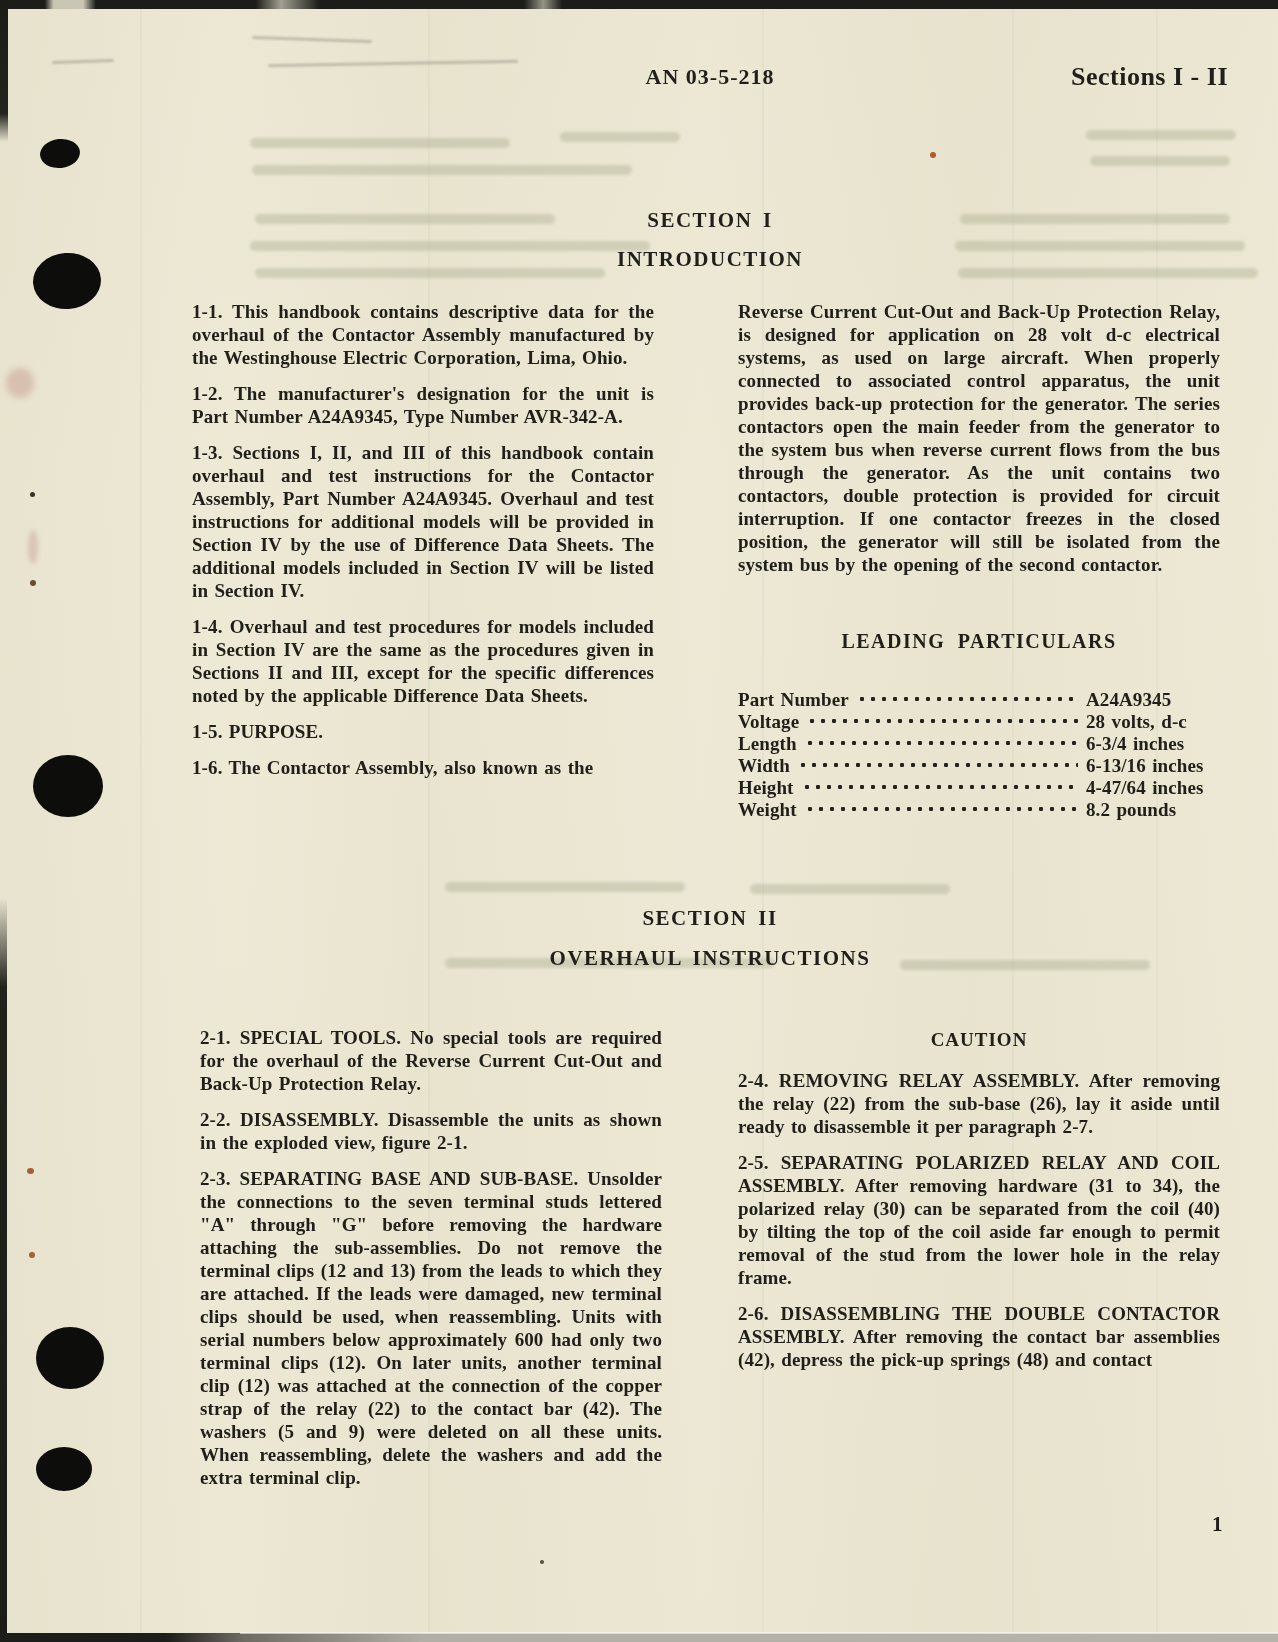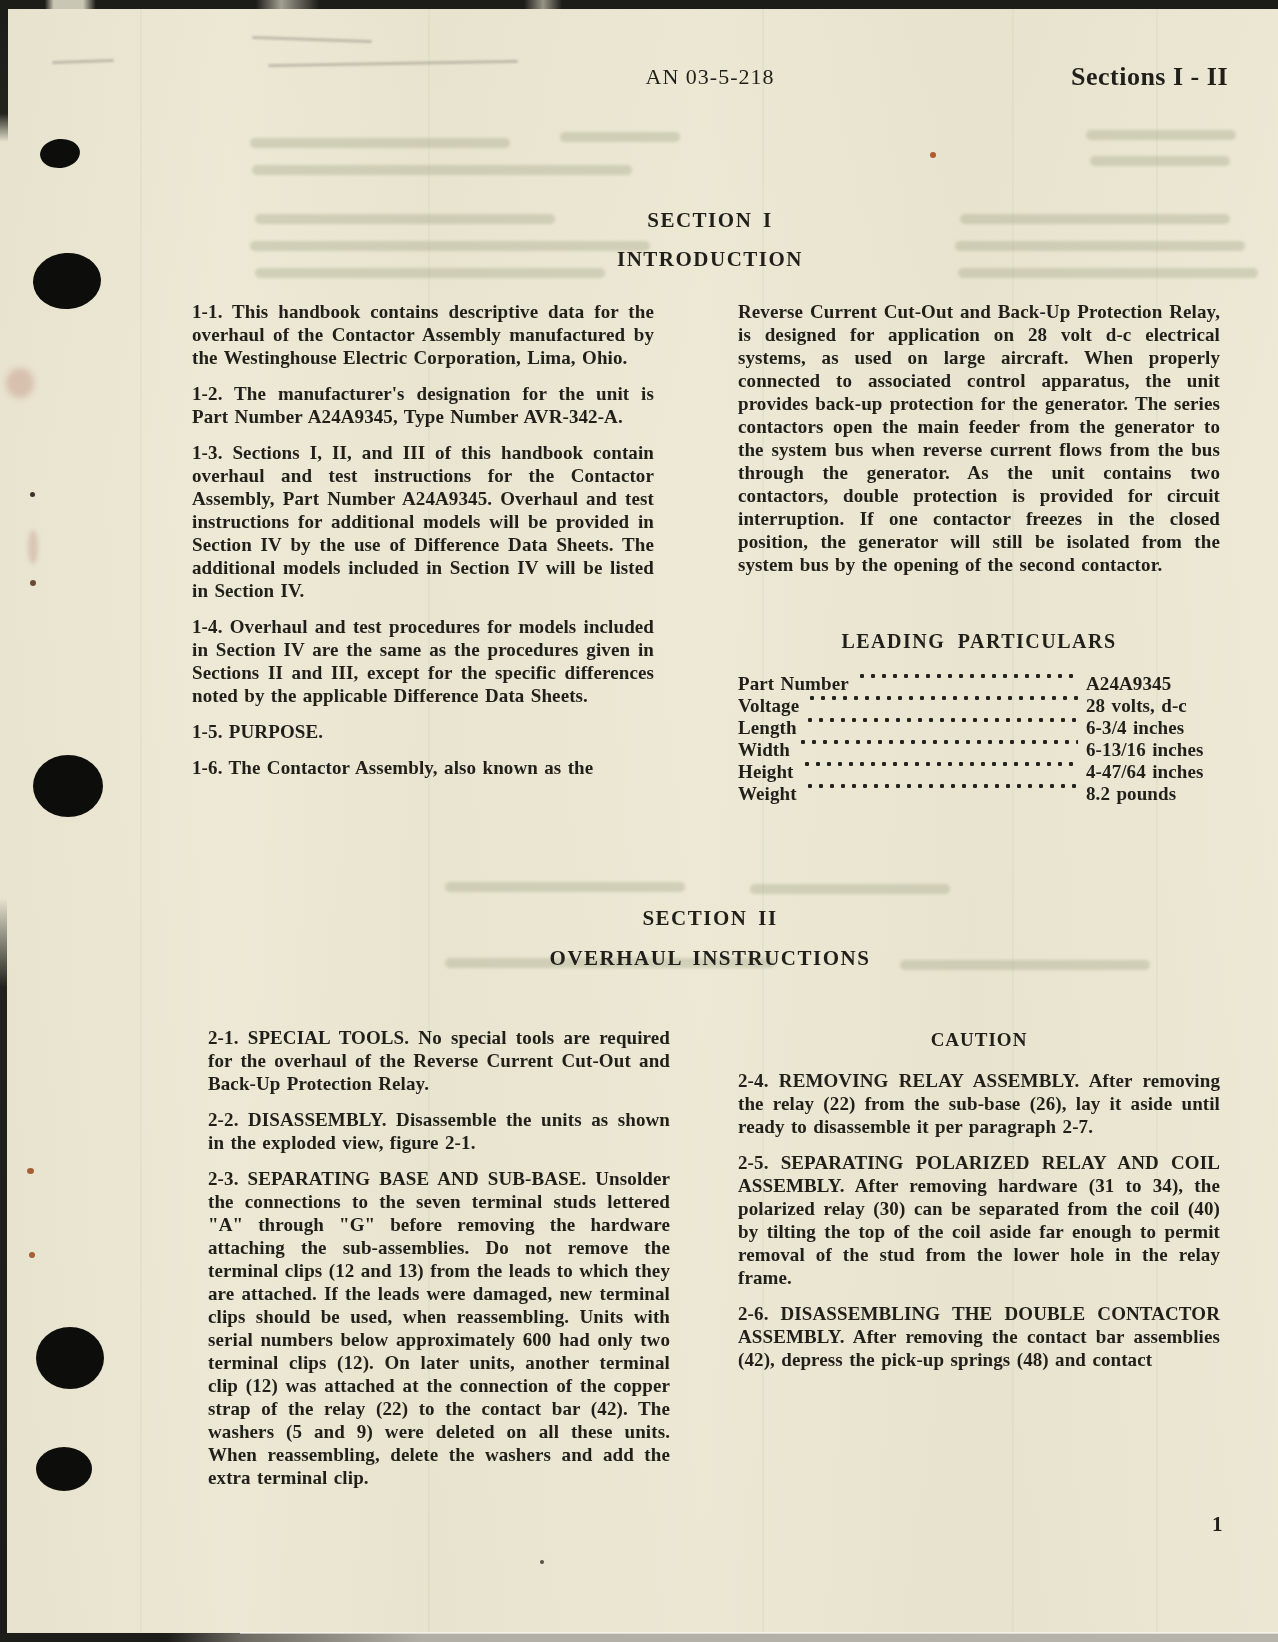--- a/index.html
+++ b/index.html
@@ -37,39 +37,39 @@
   .punch{position:absolute;background:#0d0d0b;border-radius:50%;}
 
   
   .ghost{position:absolute;height:10px;border-radius:5px;background:rgba(152,155,124,0.32);filter:blur(1.6px);pointer-events:none;}
   
   .stain{position:absolute;border-radius:50%;pointer-events:none;}
   .pencil{position:absolute;height:3px;border-radius:2px;background:rgba(110,108,96,0.35);filter:blur(1px);transform:rotate(-2deg);}
 
   
   .content{position:absolute;left:192px;top:0;width:1036px;color:#201f1a;}
-  .doc-number{position:absolute;top:64px;left:0;width:1036px;text-align:center;font-size:22px;font-weight:400;letter-spacing:1px;}
+  .doc-number{position:absolute;top:64px;left:0;width:1036px;text-align:center;font-size:22px;font-weight:700;letter-spacing:1px;}
   .sections-label{position:absolute;top:62px;right:0;font-size:26px;font-weight:700;letter-spacing:0.5px;}
 
   .sec-title{position:absolute;left:0;width:1036px;text-align:center;font-size:21px;font-weight:700;letter-spacing:1.5px;word-spacing:4px;}
   .sec-sub{position:absolute;left:0;width:1036px;text-align:center;font-size:21px;font-weight:700;letter-spacing:1.5px;word-spacing:4px;}
   #s1-title{top:208px;} #s1-sub{top:247px;}
   #s2-title{top:906px;} #s2-sub{top:946px;}
 
   .col{position:absolute;font-size:19px;line-height:23px;font-weight:700;text-align:justify;letter-spacing:0.1px;word-spacing:1.5px;}
   .col p{margin:0 0 13px 0;}
   .col p:last-child{margin-bottom:0;}
   #s1-left{left:0;top:300px;width:462px;}
   #s1-right{left:546px;top:300px;width:482px;}
-  #s2-left{left:16px;top:1026px;width:462px;}
+  #s2-left{left:8px;top:1026px;width:462px;}
   #s2-right{left:546px;top:1026px;width:482px;}
 
-  .lp-title{margin-top:54px;margin-bottom:20px;text-align:center;font-size:20px;letter-spacing:1.5px;word-spacing:6px;}
+  .lp-title{margin-top:54px;margin-bottom:36px;text-align:center;font-size:20px;letter-spacing:1.5px;word-spacing:6px;}
   .lp-table{font-size:19px;line-height:22px;}
-  .lp-row{display:flex;align-items:flex-start;}
+  .lp-row{display:flex;align-items:center;}
   .lp-label{white-space:nowrap;}
   .lp-leader{flex:1;height:6px;margin:0 8px 3px 8px;
     background-image:radial-gradient(circle at 5px 3px,#24231d 2px,rgba(0,0,0,0) 2.4px);
     background-size:11px 6px;background-repeat:repeat-x;background-position:left bottom;}
   .lp-value{white-space:nowrap;min-width:134px;text-align:left;}
 
   .caution-title{text-align:center;margin:2px 0 18px 0;letter-spacing:1px;word-spacing:3px;}
   .caution-body{padding-left:36px;padding-right:6px;margin-bottom:15px;}
 
   .page-number{position:absolute;left:1212px;top:1512px;font-size:21px;font-weight:700;color:#201f1a;}

